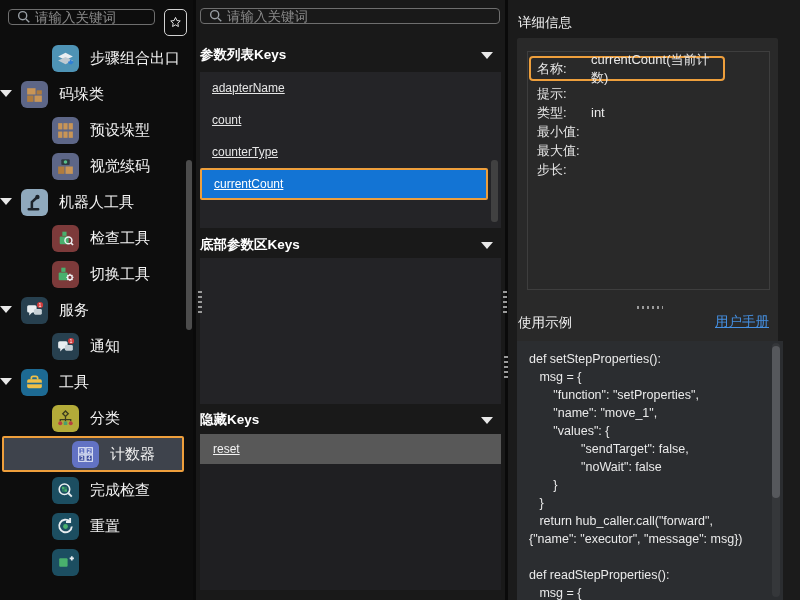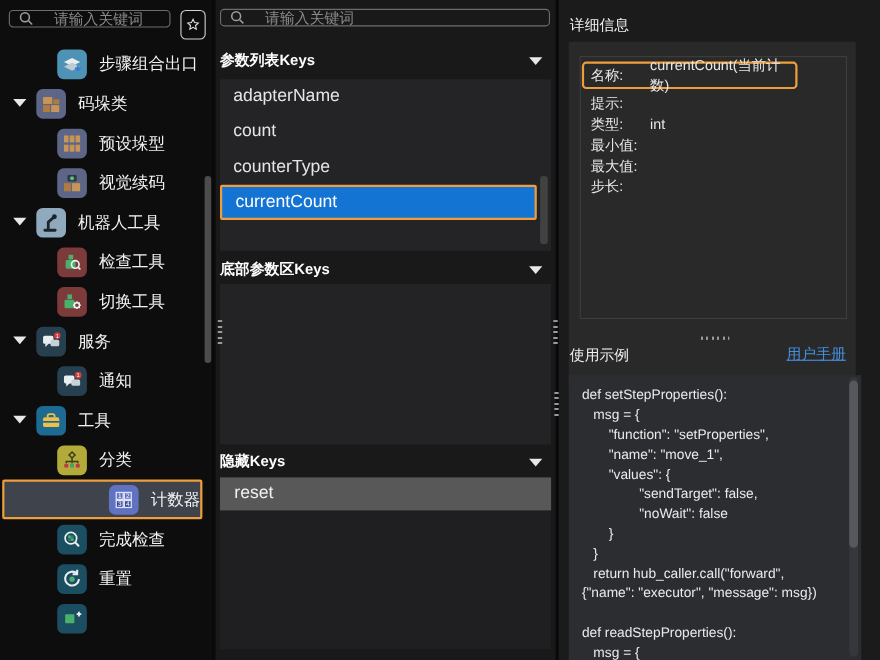--- a/index.html
+++ b/index.html
@@ -6,70 +6,70 @@
   html,body { width:800px; height:600px; overflow:hidden; }
   body {
     position:relative;
     background:#0a0a0a;
     font-family:"Liberation Sans","DejaVu Sans",sans-serif;
     color:#e8e8e8;
   }
   
   .sidebar { position:absolute; left:0; top:0; width:193px; height:600px; background:#0d0d0d; }
   .searchbox {
-    display:flex; align-items:center; gap:18px;
+    display:flex; align-items:center; gap:4px;
     border:1px solid #6e6e6e; border-radius:4px; background:transparent;
     padding:0 8px; height:16px;
   }
   .searchbox input {
     flex:1; min-width:0; background:transparent; border:none; outline:none;
     color:#cfcfcf; font-size:13.5px; font-family:inherit;
   }
   .searchbox input::placeholder { color:#8a8a8a; }
   .sb-search { position:absolute; left:8px; top:9px; width:147px; }
   .fav-btn {
     position:absolute; left:164px; top:9px; width:23px; height:27px;
     border:1.6px solid #d2d2d2; border-radius:5px;
     display:flex; align-items:center; justify-content:center; background:transparent; cursor:pointer;
   }
   .tree { position:absolute; left:0; top:40px; width:186px; }
   .trow { height:36px; display:flex; align-items:center; cursor:pointer; }
-  .trow.lvl0 { padding-left:12px; }
+  .trow.lvl0 { }
   .trow.lvl1 { padding-left:52px; }
   .trow .arrow {
     width:0; height:0; border:6px solid transparent; border-top:7px solid #e8e8e8;
     margin-right:9px; margin-top:5px; flex:0 0 auto;
   }
   .icn {
     width:27px; height:27px; border-radius:6px; flex:0 0 auto;
     display:flex; align-items:center; justify-content:center;
   }
   .icn svg { width:21px; height:21px; }
   .trow .lbl { margin-left:11px; font-size:15px; color:#f2f2f2; white-space:nowrap; }
   .trow.selected {
     background:#3e434c; border:2px solid #ee9f3c; border-radius:2px;
-    margin:0 2px 0 2px; padding-left:53px; height:36px;justify-content:flex-end;
+    margin:0 2px 0 2px; padding-left:68px; height:36px;
   }
   .tree-thumb { position:absolute; right:1px; top:160px; width:6px; height:170px;
     background:#4c4c4c; border-radius:3px; cursor:pointer; }
   
   .bg-layers{background:#4e93b5}.bg-pallet{background:#5d6687}.bg-robot{background:#8fa9bd}
   .bg-red{background:#7c3a3a}.bg-chat{background:#27404f}.bg-toolbox{background:#1d6a93}
   .bg-classify{background:#b3ab39}.bg-counter{background:#6272c3}.bg-teal{background:#1c4e61}
   
   .mid { position:absolute; left:196px; top:0; width:309px; height:600px; background:#191919; }
   .mid-search { position:absolute; left:4px; top:8px; width:300px; }
   .shead {
     position:absolute; left:4px; right:6px; height:22px;
     display:flex; align-items:center; justify-content:space-between;
     font-weight:bold; font-size:13.5px; color:#ffffff; cursor:pointer;
   }
   .caret { width:0; height:0; border:6px solid transparent; border-top:7px solid #e8e8e8; margin-top:6px; margin-right:6px; }
   .klist { position:absolute; left:4px; right:4px; }
-  .krow { height:32px; line-height:32px; padding-left:12px; font-size:16px; color:#e6e6e6; cursor:pointer; }
+  .krow { height:32px; line-height:32px; padding-left:12px; font-size:12px; color:#e6e6e6; cursor:pointer;text-decoration:underline; }
   .krow.sel {
     background:#1374d4; border:2px solid #ee9f3c; border-radius:2px;
     margin-right:13px; line-height:28px; color:#ffffff;
   }
   .list1 { top:72px; height:156px; background:#242427; }
   .list1-thumb { position:absolute; right:3px; top:88px; width:7px; height:62px; background:#414141; border-radius:3px; cursor:pointer; }
   .list2 { top:258px; height:146px; background:#232326; }
   .list3 { top:434px; height:156px; background:#1f1f22; }
   .krow.reset { height:30px; line-height:30px; background:#585858; color:#f2f2f2;padding-left:13px; }
   .h1 { top:44px; } .h2 { top:234px; } .h3 { top:409px; }

